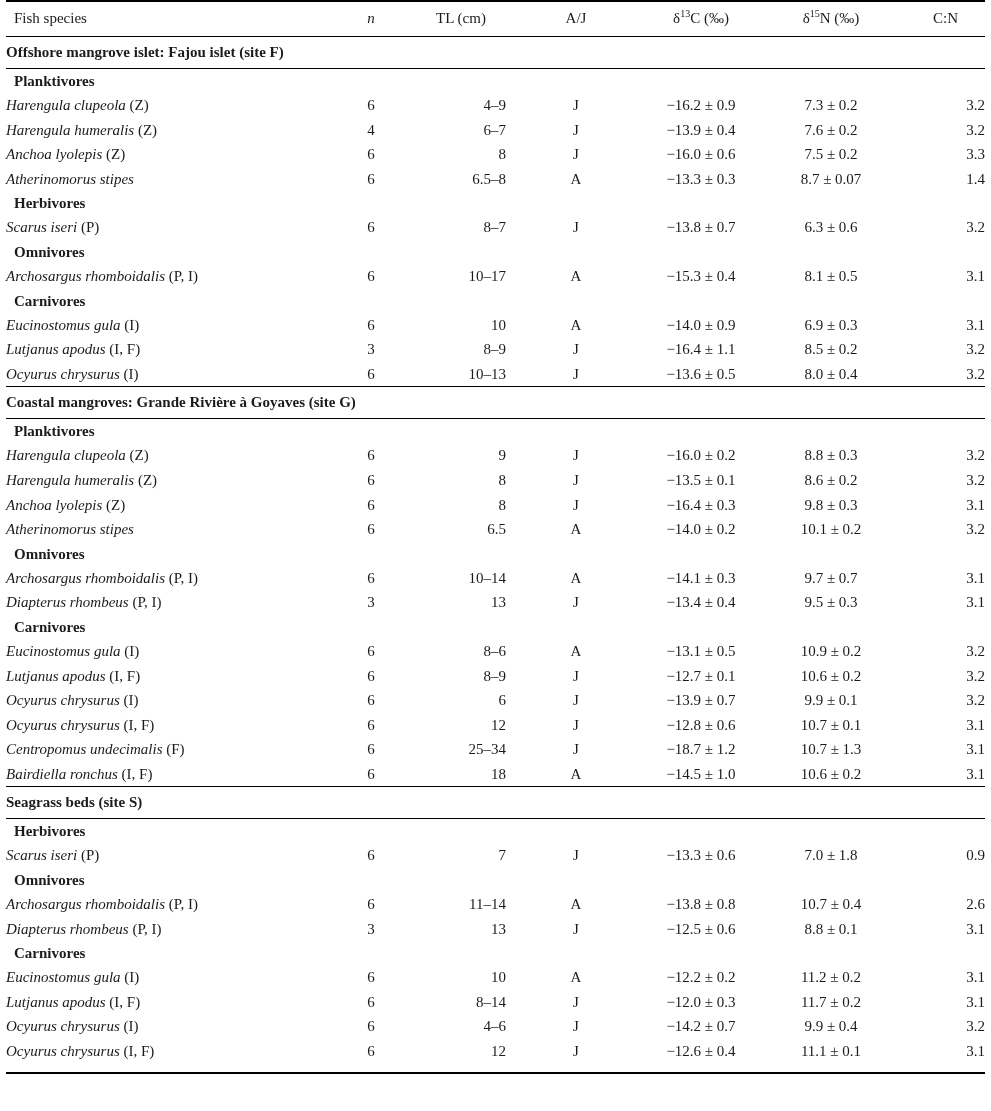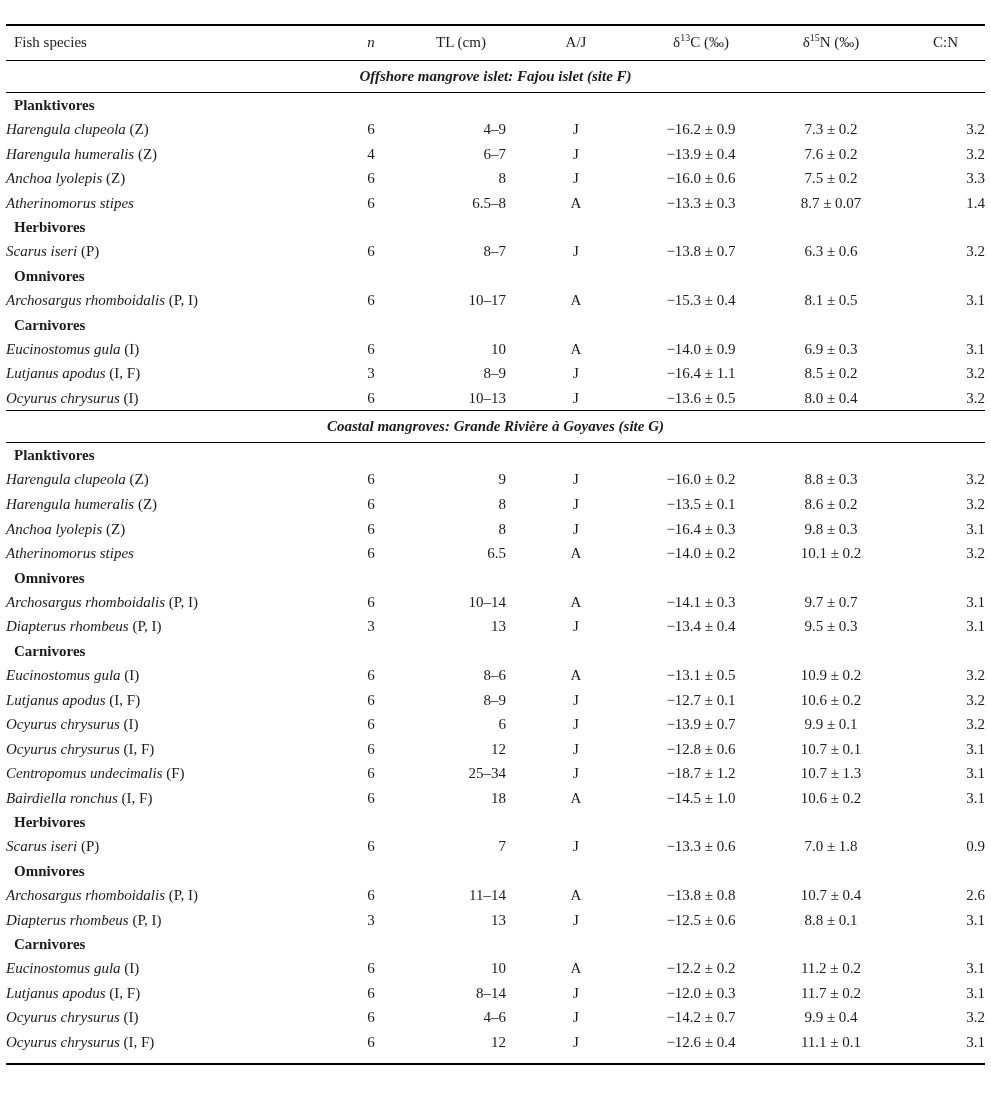--- a/index.html
+++ b/index.html
@@ -3,21 +3,21 @@
 <meta charset="utf-8">
 <style>
   html, body {
     margin: 0; padding: 0;
     width: 991px; height: 1111px;
     background: #ffffff;
     overflow: hidden;
     font-family: "Liberation Serif", "DejaVu Serif", serif;
     color: #1b1b1b;
   }
-  .page { padding: 24px 6px 0 6px; }
+  .page { padding: 0 6px 0 6px; }
   table.fish-table {
     width: 979px;
     border-collapse: collapse;
     table-layout: fixed;
     font-size: 15px;
     border-top: 2.4px solid #000;
     border-bottom: 2.4px solid #000;
   }
   thead th {
     font-weight: normal;
@@ -25,24 +25,22 @@
     padding: 8px 0 9px 0;
     text-align: center;
     vertical-align: middle;
   }
   thead th.col-species { text-align: left; padding-left: 8px; }
   thead th.col-n { font-style: italic; }
   sup { font-size: 10px; line-height: 0; }
   tr.section-title-row td {
     border-top: 1.6px solid #000;
     border-bottom: 1.6px solid #000;
-    text-align: center;
     font-weight: bold;
     padding: 7px 0;
-    font-style: italic;
   }
   tr.group-row td {
     font-weight: bold;
     text-align: left;
     padding: 4px 0 3px 8px;
   }
   tr.species-row td { padding: 4px 0 3.6px 0; vertical-align: middle; }
   td.cell-species { text-align: left; padding-left: 26px; }
   td.cell-species i { }
   td.cell-species .diet-code { font-style: normal; }
@@ -294,20 +292,23 @@
           <td class="cell-species"><i>Bairdiella ronchus</i> <span class="diet-code">(I, F)</span></td>
           <td class="cell-n">6</td>
           <td class="cell-tl">18</td>
           <td class="cell-aj">A</td>
           <td class="cell-d13c">−14.5 ± 1.0</td>
           <td class="cell-d15n">10.6 ± 0.2</td>
           <td class="cell-cn">3.1</td>
         </tr>
       </tbody>
       <tbody class="last-section">
+        <tr class="section-title-row">
+          <td colspan="7">Seagrass beds (site S)</td>
+        </tr>
         <tr class="group-row">
           <td colspan="7">Herbivores</td>
         </tr>
         <tr class="species-row">
           <td class="cell-species"><i>Scarus iseri</i> <span class="diet-code">(P)</span></td>
           <td class="cell-n">6</td>
           <td class="cell-tl">7</td>
           <td class="cell-aj">J</td>
           <td class="cell-d13c">−13.3 ± 0.6</td>
           <td class="cell-d15n">7.0 ± 1.8</td>

